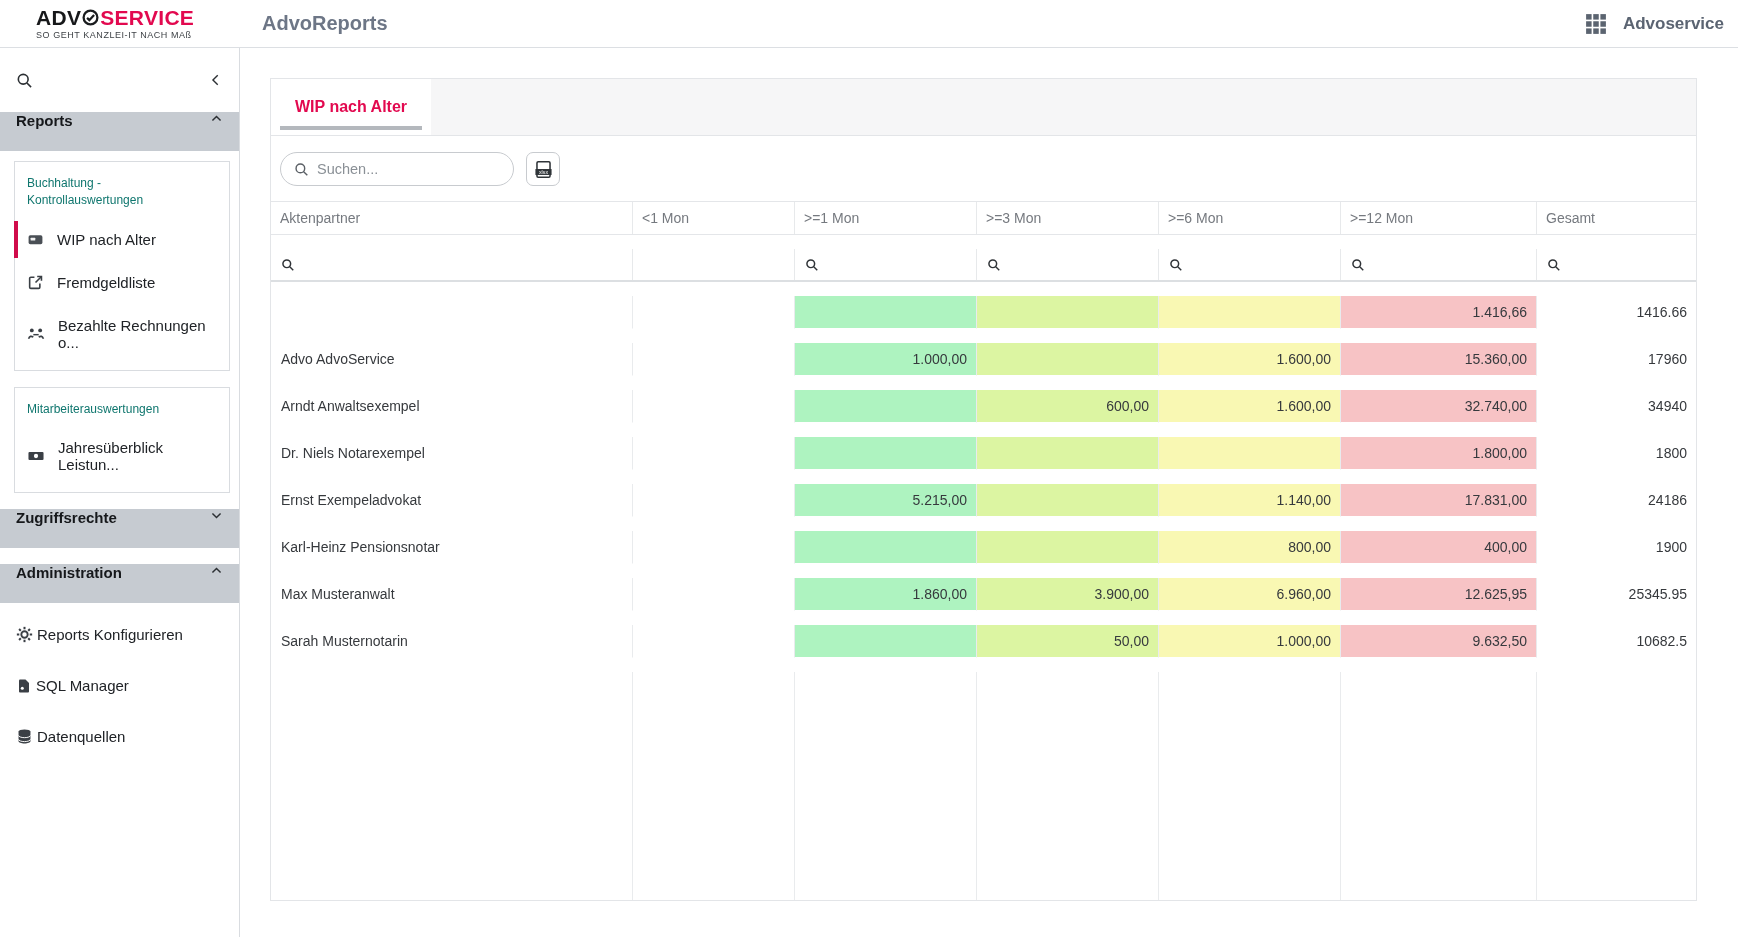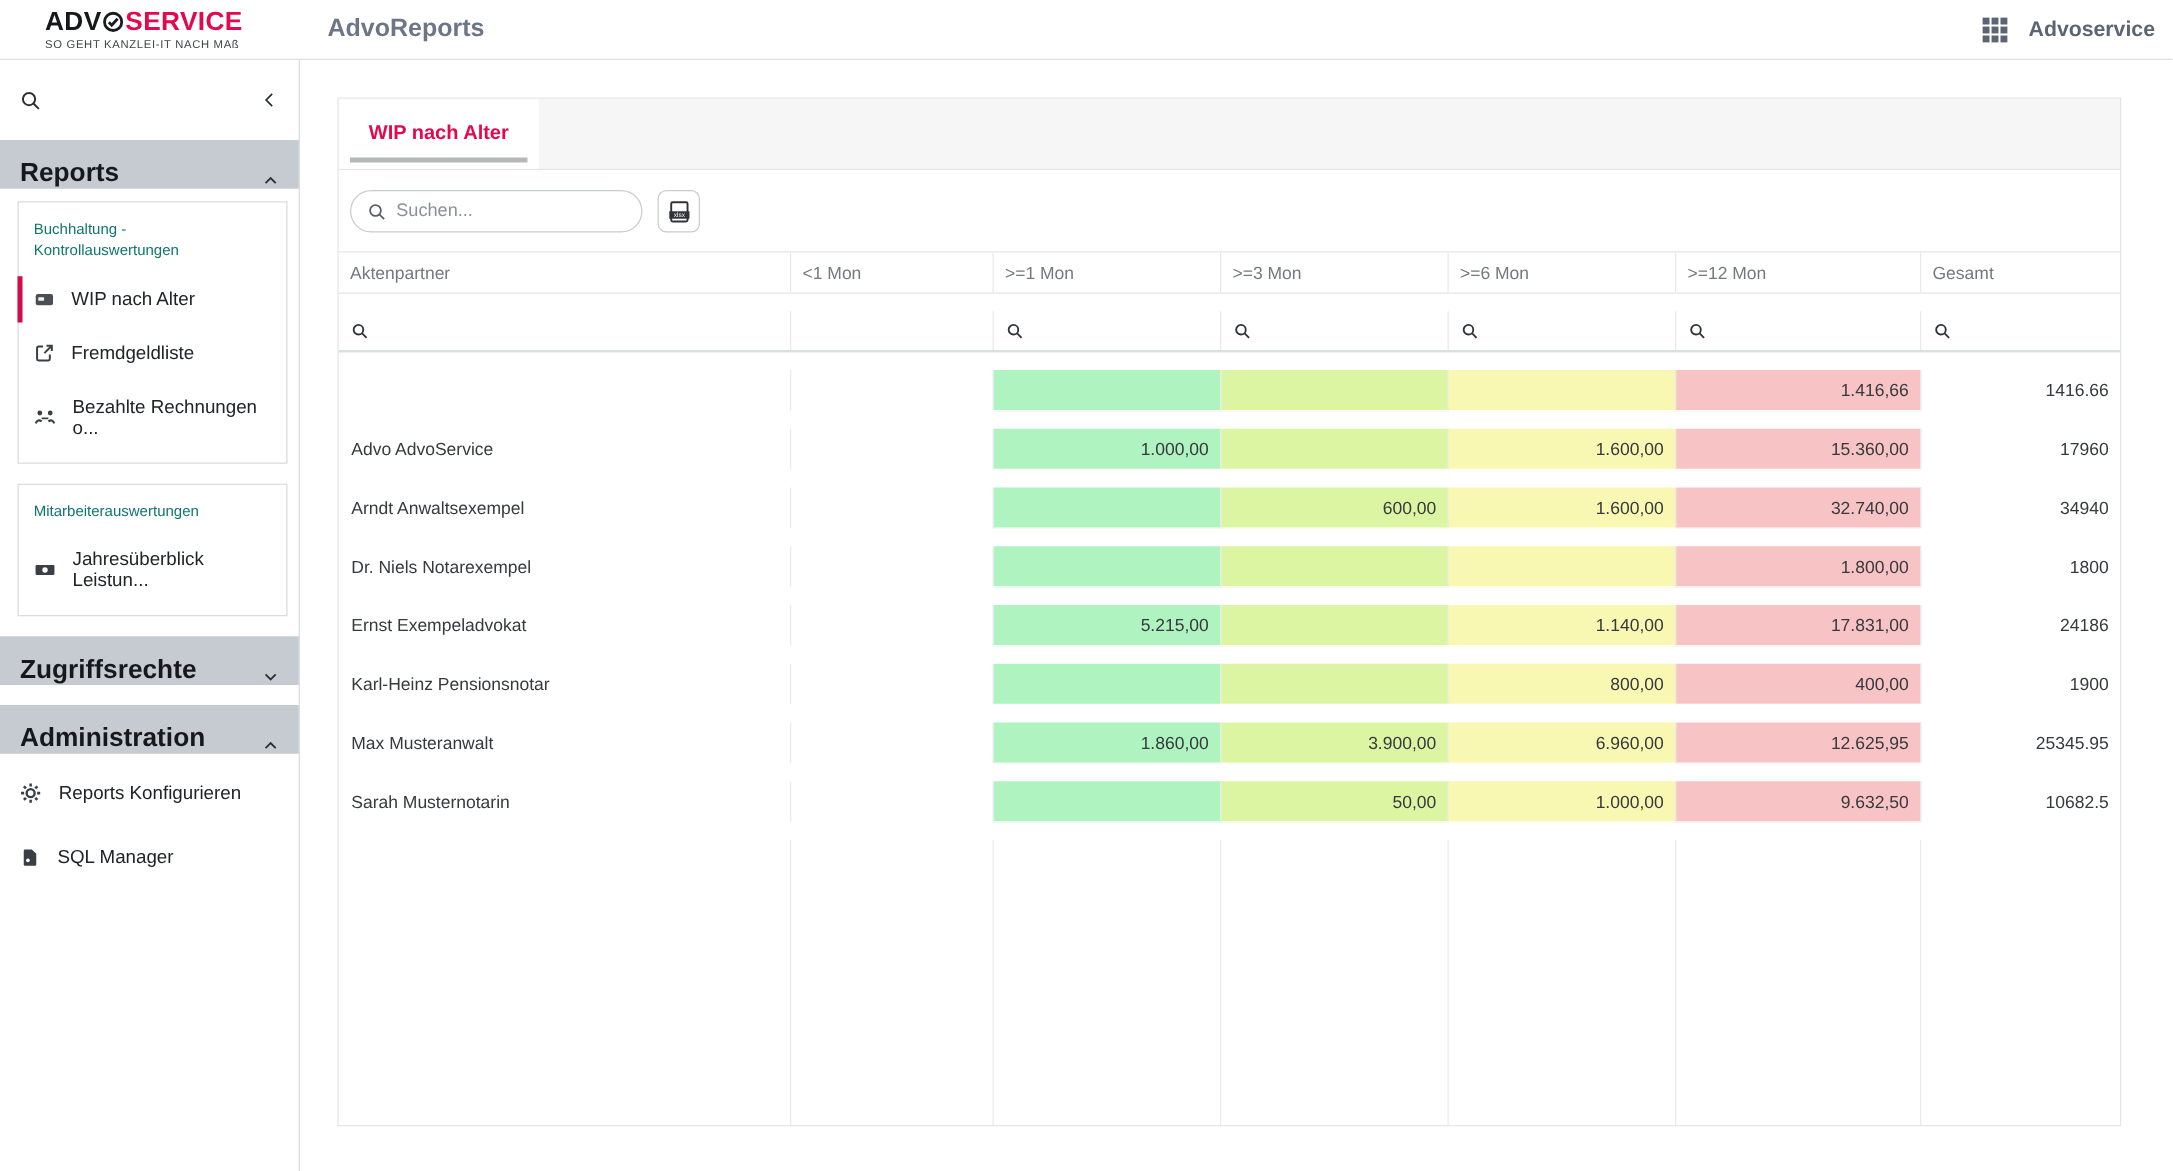--- a/index.html
+++ b/index.html
@@ -14,27 +14,27 @@
   .logo-tagline { font-size:9px; color:#3f4347; letter-spacing:.55px; margin-top:2px; white-space:nowrap; }
   .app-title { margin-left:22px; font-size:20px; font-weight:700; color:#6d7686; }
   .header-right { margin-left:auto; display:flex; align-items:center; gap:16px; padding-right:14px; }
   .workspace { font-size:17px; font-weight:700; color:#5b6472; cursor:pointer; }
   .icon { display:inline-flex; align-items:center; justify-content:center; }
 
   
   .shell { display:flex; height:889px; }
   .sidebar { width:240px; flex:0 0 auto; background:#fff; border-right:1px solid #d9dce0; display:flex; flex-direction:column; }
   .sidebar-top { height:64px; display:flex; align-items:center; justify-content:space-between; padding:0 16px; }
-  .section-header { background:var(--section-bg); padding:0 16px; height:39px; display:flex; justify-content:space-between; align-items:flex-end; font-weight:700; font-size:21px; color:#16181b; cursor:pointer; }
+  .section-header { background:var(--section-bg); padding:0 16px; height:39px; display:flex; justify-content:space-between; align-items:flex-start; font-weight:700; font-size:15px; color:#16181b; cursor:pointer; }
   .section-header.gap { margin-top:16px; }
   .group-box { border:1px solid #d9dce0; margin:10px 9px 16px 14px; padding:8px 0 6px; background:#fff; }
   .group-title { color:#0f766e; font-size:12px; line-height:1.45; padding:5px 12px 8px; }
   .side-item { display:flex; align-items:center; gap:13px; padding:13px 12px; font-size:15px; color:#202327; position:relative; cursor:pointer; }
   .side-item.active::before { content:''; position:absolute; left:-1px; top:3px; bottom:3px; width:4px; background:var(--active-bar); }
-  .admin-item { display:flex; align-items:center; gap:14px; padding:17px 16px; font-size:15px; color:#202327; cursor:pointer;text-align:right; }
+  .admin-item { display:flex; align-items:center; gap:4px; padding:17px 16px; font-size:15px; color:#202327; cursor:pointer;text-align:right; }
   #admin-items { padding-top:6px; }
 
   
   .main { flex:1; padding:30px 0 0 30px; background:#fff; }
   .card { width:1427px; height:823px; border:1px solid #e3e5e8; background:#fff; display:flex; flex-direction:column; overflow:hidden; }
   .tabstrip { background:#f6f6f7; border-bottom:1px solid #e3e5e8; display:flex; height:57px; flex:0 0 auto; }
   .tab.active { background:#fff; color:var(--accent); font-size:16px; font-weight:600; padding:0 24px; display:flex; align-items:center; position:relative; cursor:pointer; }
   .tab.active::after { content:''; position:absolute; left:9px; right:9px; bottom:5px; height:4px; background:var(--tab-underline); }
   .toolbar { display:flex; gap:12px; padding:16px 0 15px 9px; align-items:center; flex:0 0 auto; }
   .searchbox { width:234px; height:34px; border:1px solid #c8cbcf; border-radius:17px; display:flex; align-items:center; padding:0 10px 0 13px; gap:8px; background:#fff; }
@@ -214,20 +214,31 @@
         </div>
         <div class="admin-item">
           <span class="icon">
             <svg width="16" height="16" viewBox="0 0 16 16">
               <path d="M4 1.5 h5.5 L13 5 V13.5 a1 1 0 0 1 -1 1 H4 a1 1 0 0 1 -1 -1 V2.5 a1 1 0 0 1 1 -1 Z" fill="#3a3f45"></path>
               <circle cx="6.3" cy="10.2" r="1.5" fill="#ffffff"></circle>
             </svg>
           </span>
           <span>SQL Manager</span>
         </div>
+        <div class="admin-item">
+          <span class="icon">
+            <svg width="17" height="17" viewBox="0 0 16 16">
+              <ellipse cx="8" cy="3.3" rx="5.6" ry="2" fill="#3a3f45"></ellipse>
+              <path d="M2.4 3.3 v9.2 c0 1.15 2.5 2.1 5.6 2.1 s5.6 -0.95 5.6 -2.1 v-9.2" fill="#3a3f45"></path>
+              <path d="M2.4 7 c0 1.15 2.5 2.1 5.6 2.1 s5.6 -0.95 5.6 -2.1" stroke="#ffffff" stroke-width="0.9" fill="none"></path>
+              <path d="M2.4 10.7 c0 1.15 2.5 2.1 5.6 2.1 s5.6 -0.95 5.6 -2.1" stroke="#ffffff" stroke-width="0.9" fill="none"></path>
+            </svg>
+          </span>
+          <span>Datenquellen</span>
+        </div>
       </div>
   </aside>
 
   <main class="main">
     <div class="card">
       <div class="tabstrip">
         <div class="tab active">
           <span>WIP nach Alter</span>
         </div>
       </div>

